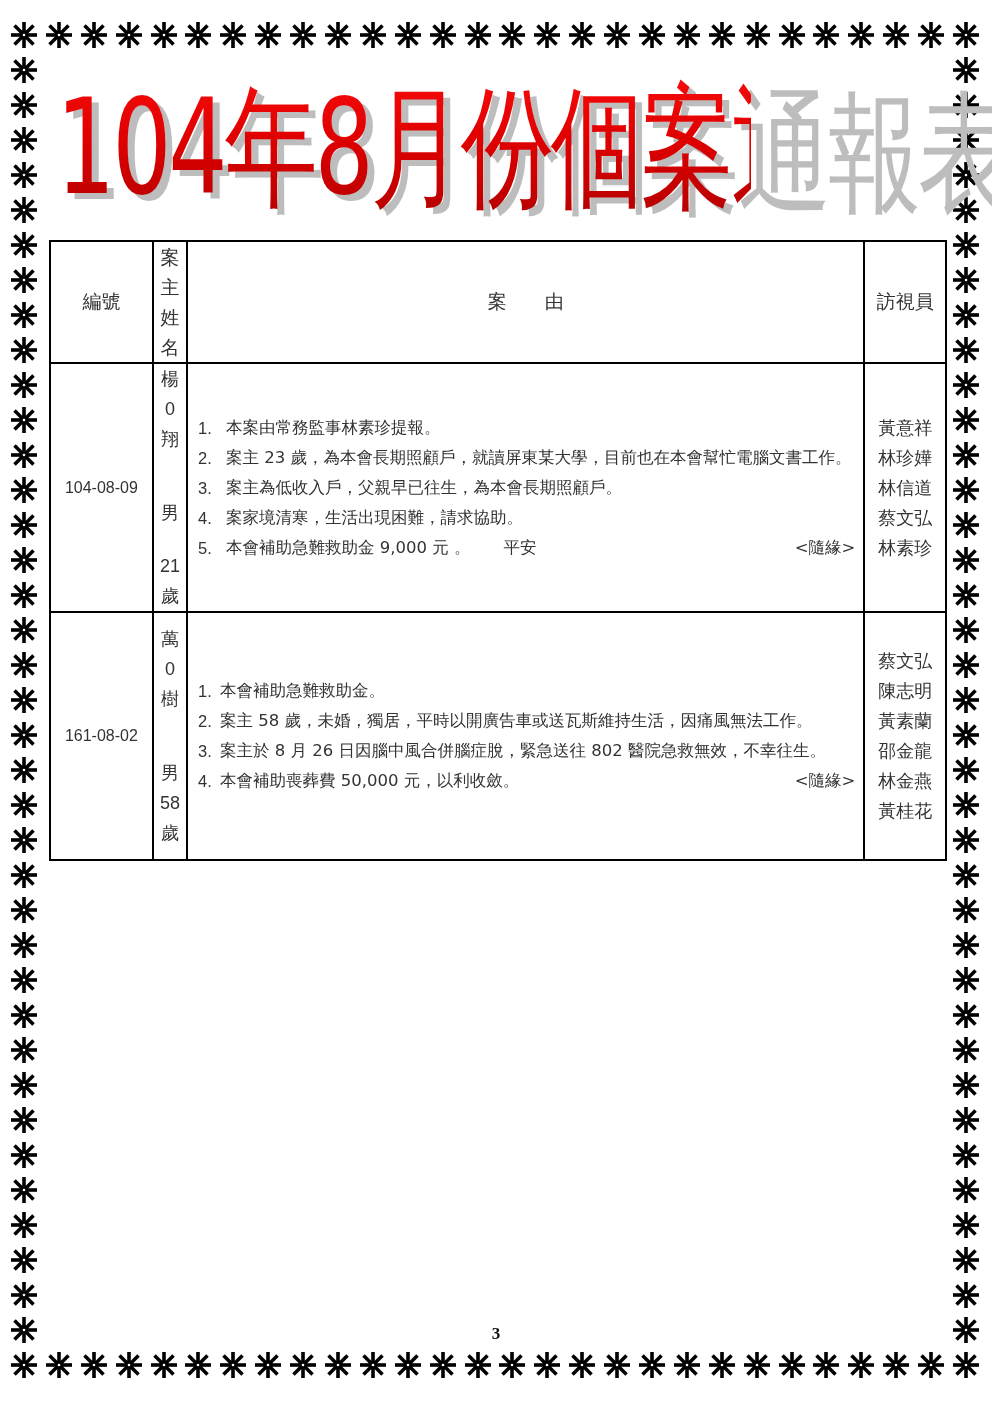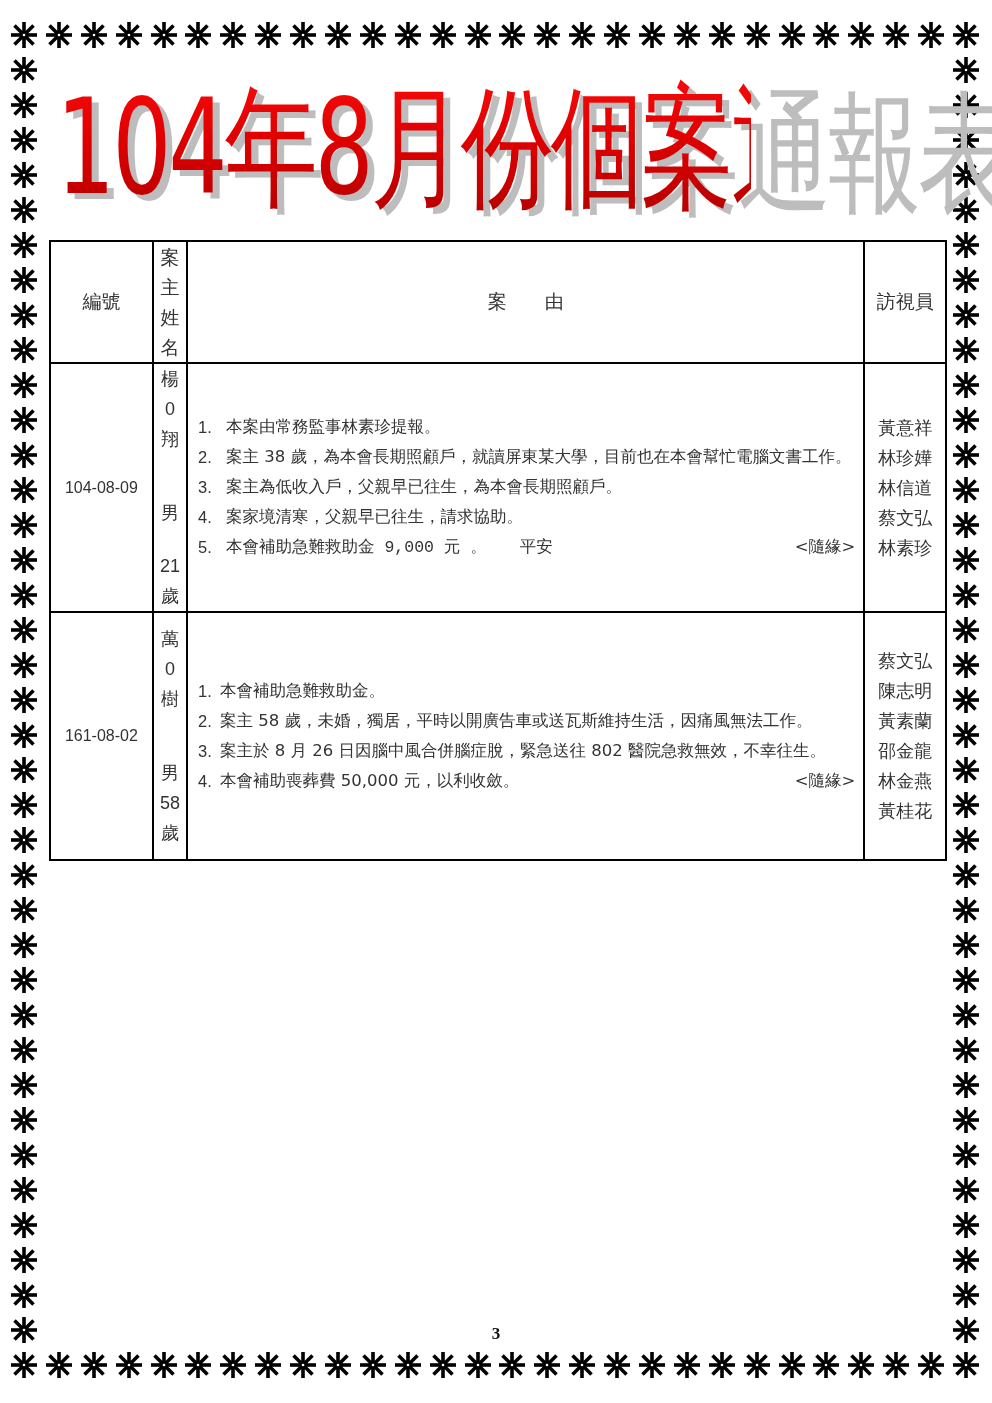--- a/index.html
+++ b/index.html
@@ -1388,34 +1388,34 @@
       <span style="font-family:'Liberation Sans',sans-serif;margin-top:23px;">21</span>
       <span>歲</span>
     </td>
     <td class="reasons">
       <div class="ritem">
         <span class="num">1.</span>
         <span class="txt">本案由常務監事林素珍提報。</span>
       </div>
       <div class="ritem">
         <span class="num">2.</span>
-        <span class="txt">案主 38 歲，為本會長期照顧戶，就讀屏東某大學，目前也在本會幫忙電腦文書工作。</span>
+        <span class="txt">案主 23 歲，為本會長期照顧戶，就讀屏東某大學，目前也在本會幫忙電腦文書工作。</span>
       </div>
       <div class="ritem">
         <span class="num">3.</span>
         <span class="txt">案主為低收入戶，父親早已往生，為本會長期照顧戶。</span>
       </div>
       <div class="ritem">
         <span class="num">4.</span>
-        <span class="txt">案家境清寒，父親早已往生，請求協助。</span>
+        <span class="txt">案家境清寒，生活出現困難，請求協助。</span>
       </div>
       <div class="ritem">
         <span class="num">5.</span>
         <span class="txt">
-          <span style="white-space:pre;font-family:Liberation Mono, monospace;">本會補助急難救助金 9,000 元 。　　平安</span>
+          <span style="white-space:pre;">本會補助急難救助金 9,000 元 。　　平安</span>
           <span class="tail">&lt;隨緣&gt;</span>
         </span>
       </div>
     </td>
     <td class="visitors">
       <span>黃意祥</span>
       <span>林珍嬅</span>
       <span>林信道</span>
       <span>蔡文弘</span>
       <span>林素珍</span>

